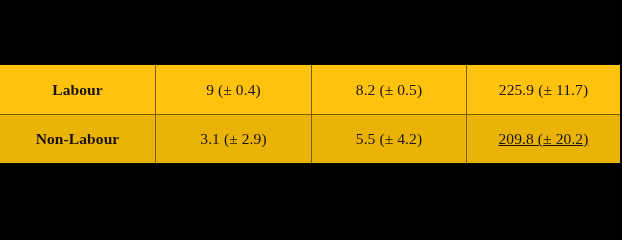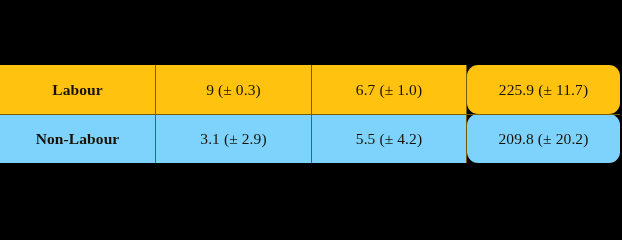--- a/index.html
+++ b/index.html
@@ -45,62 +45,62 @@
     color: #1a1208;
     font-size: 15.5px;
     line-height: 1;
     letter-spacing: 0.1px;
     border-right: 1.5px solid #7a5c00;
     white-space: nowrap;
   }
 
   #data-table td:last-child {
     border-right: none;
-    border-radius: 11px;
   }
 
   
   .col-label {
     width: 155px;
     font-weight: bold;
     font-size: 15px;
     letter-spacing: 0.2px;
   }
   .col-b { width: 155px; }
   .col-c { width: 154px; }
   .col-d { width: 153px; }
 
   
   .row-labour td {
     background: #FFC20E;
     border-bottom: 1.5px solid #7a5c00;
   }
   .row-nonlabour td {
-    background: #7dd3fc;
+    background: #eab308;
     border-right-color: #046b34;
   }
   .row-nonlabour td:last-child {
     border-right: none;
+    text-decoration: underline;
   }
   .row-labour td {
     border-right-color: #8a6600;
   }
 </style>
 </head>
 <body>
 
 <div id="canvas">
 
   <table id="data-table">
     <tbody>
 
       <tr class="row-labour">
         <td class="col-label">Labour</td>
-        <td class="col-b">9 (± 0.3)</td>
-        <td class="col-c">6.7 (± 1.0)</td>
+        <td class="col-b">9 (± 0.4)</td>
+        <td class="col-c">8.2 (± 0.5)</td>
         <td class="col-d">225.9 (± 11.7)</td>
       </tr>
 
       <tr class="row-nonlabour">
         <td class="col-label">Non-Labour</td>
         <td class="col-b">3.1 (± 2.9)</td>
         <td class="col-c">5.5 (± 4.2)</td>
         <td class="col-d">209.8 (± 20.2)</td>
       </tr>
 

